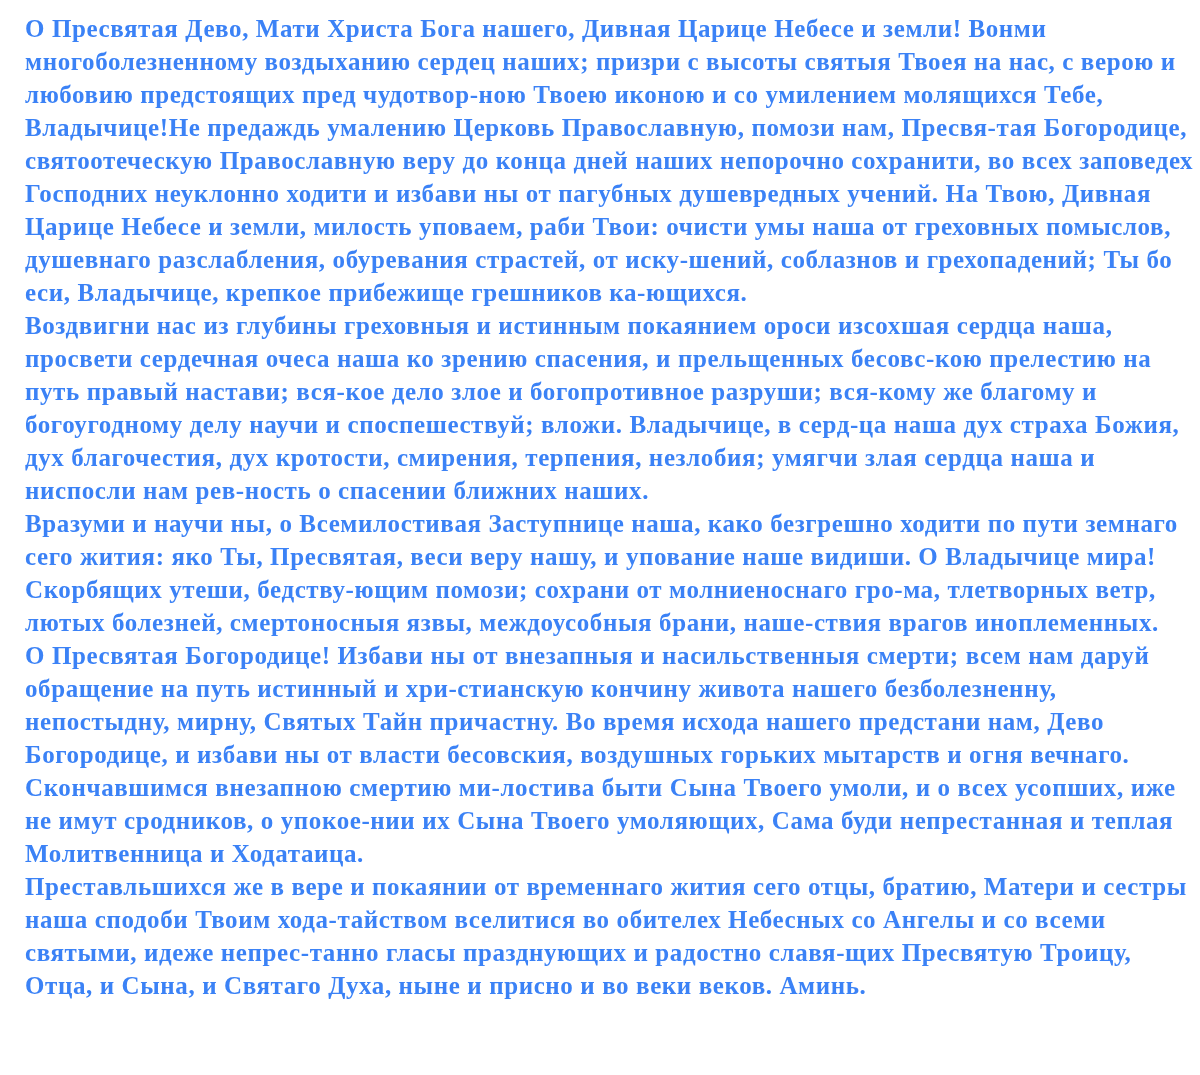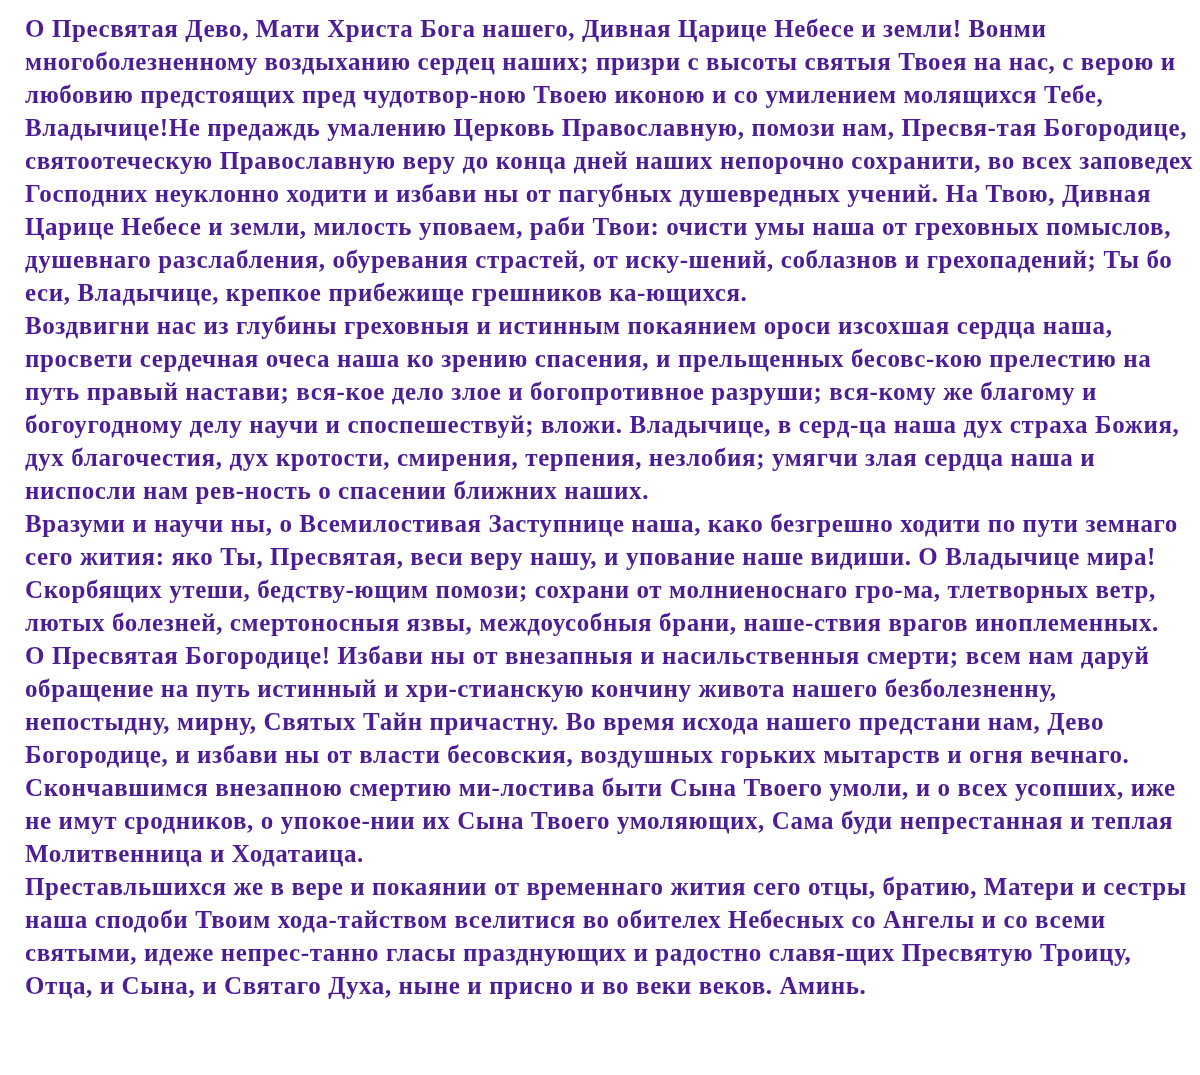--- a/index.html
+++ b/index.html
@@ -18,21 +18,21 @@
     height: 1075px;
     padding: 12px 6px 10px 25px;
     background: #ffffff;
   }
   .prayer-text {
     font-family: "Liberation Serif", "DejaVu Serif", serif;
     font-weight: bold;
     font-size: 25px;
     line-height: 33px;
     letter-spacing: 0.6px;
-    color: #4c1d95;
+    color: #3b82f6;
     text-align: left;
   }
   .prayer-text p {
     margin: 0;
     padding: 0;
   }
 </style>
 </head>
 <body>
 

